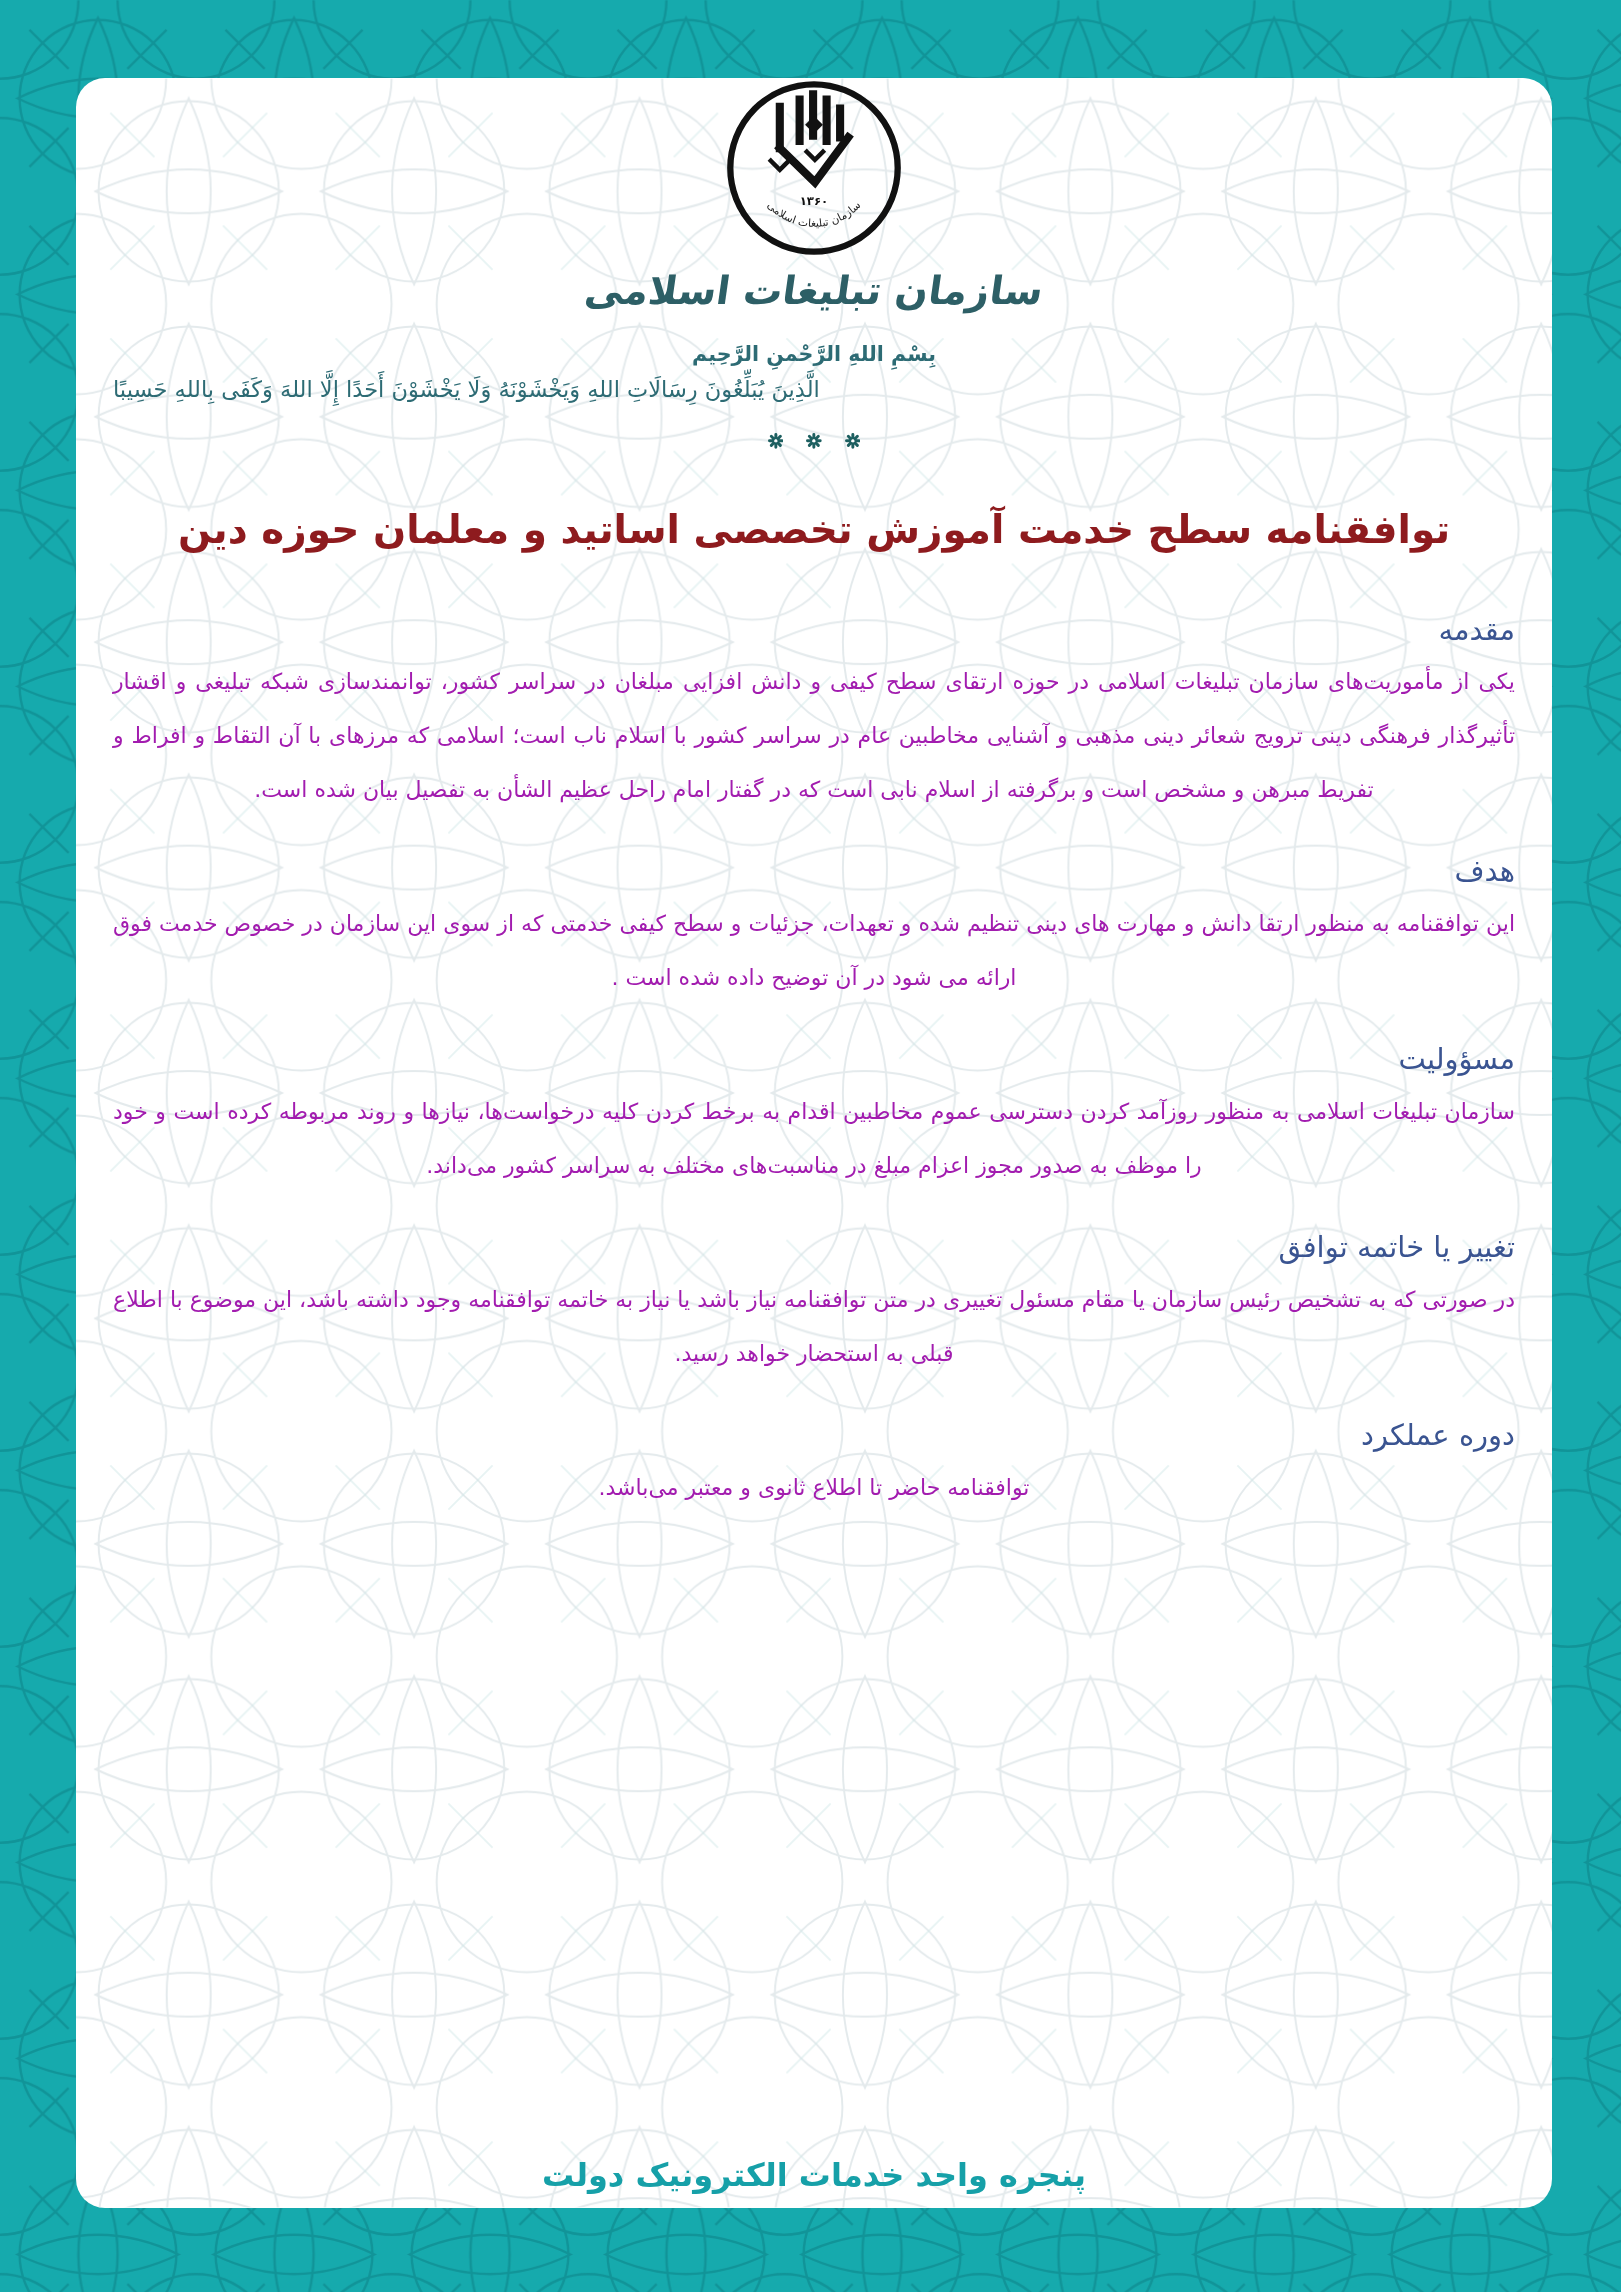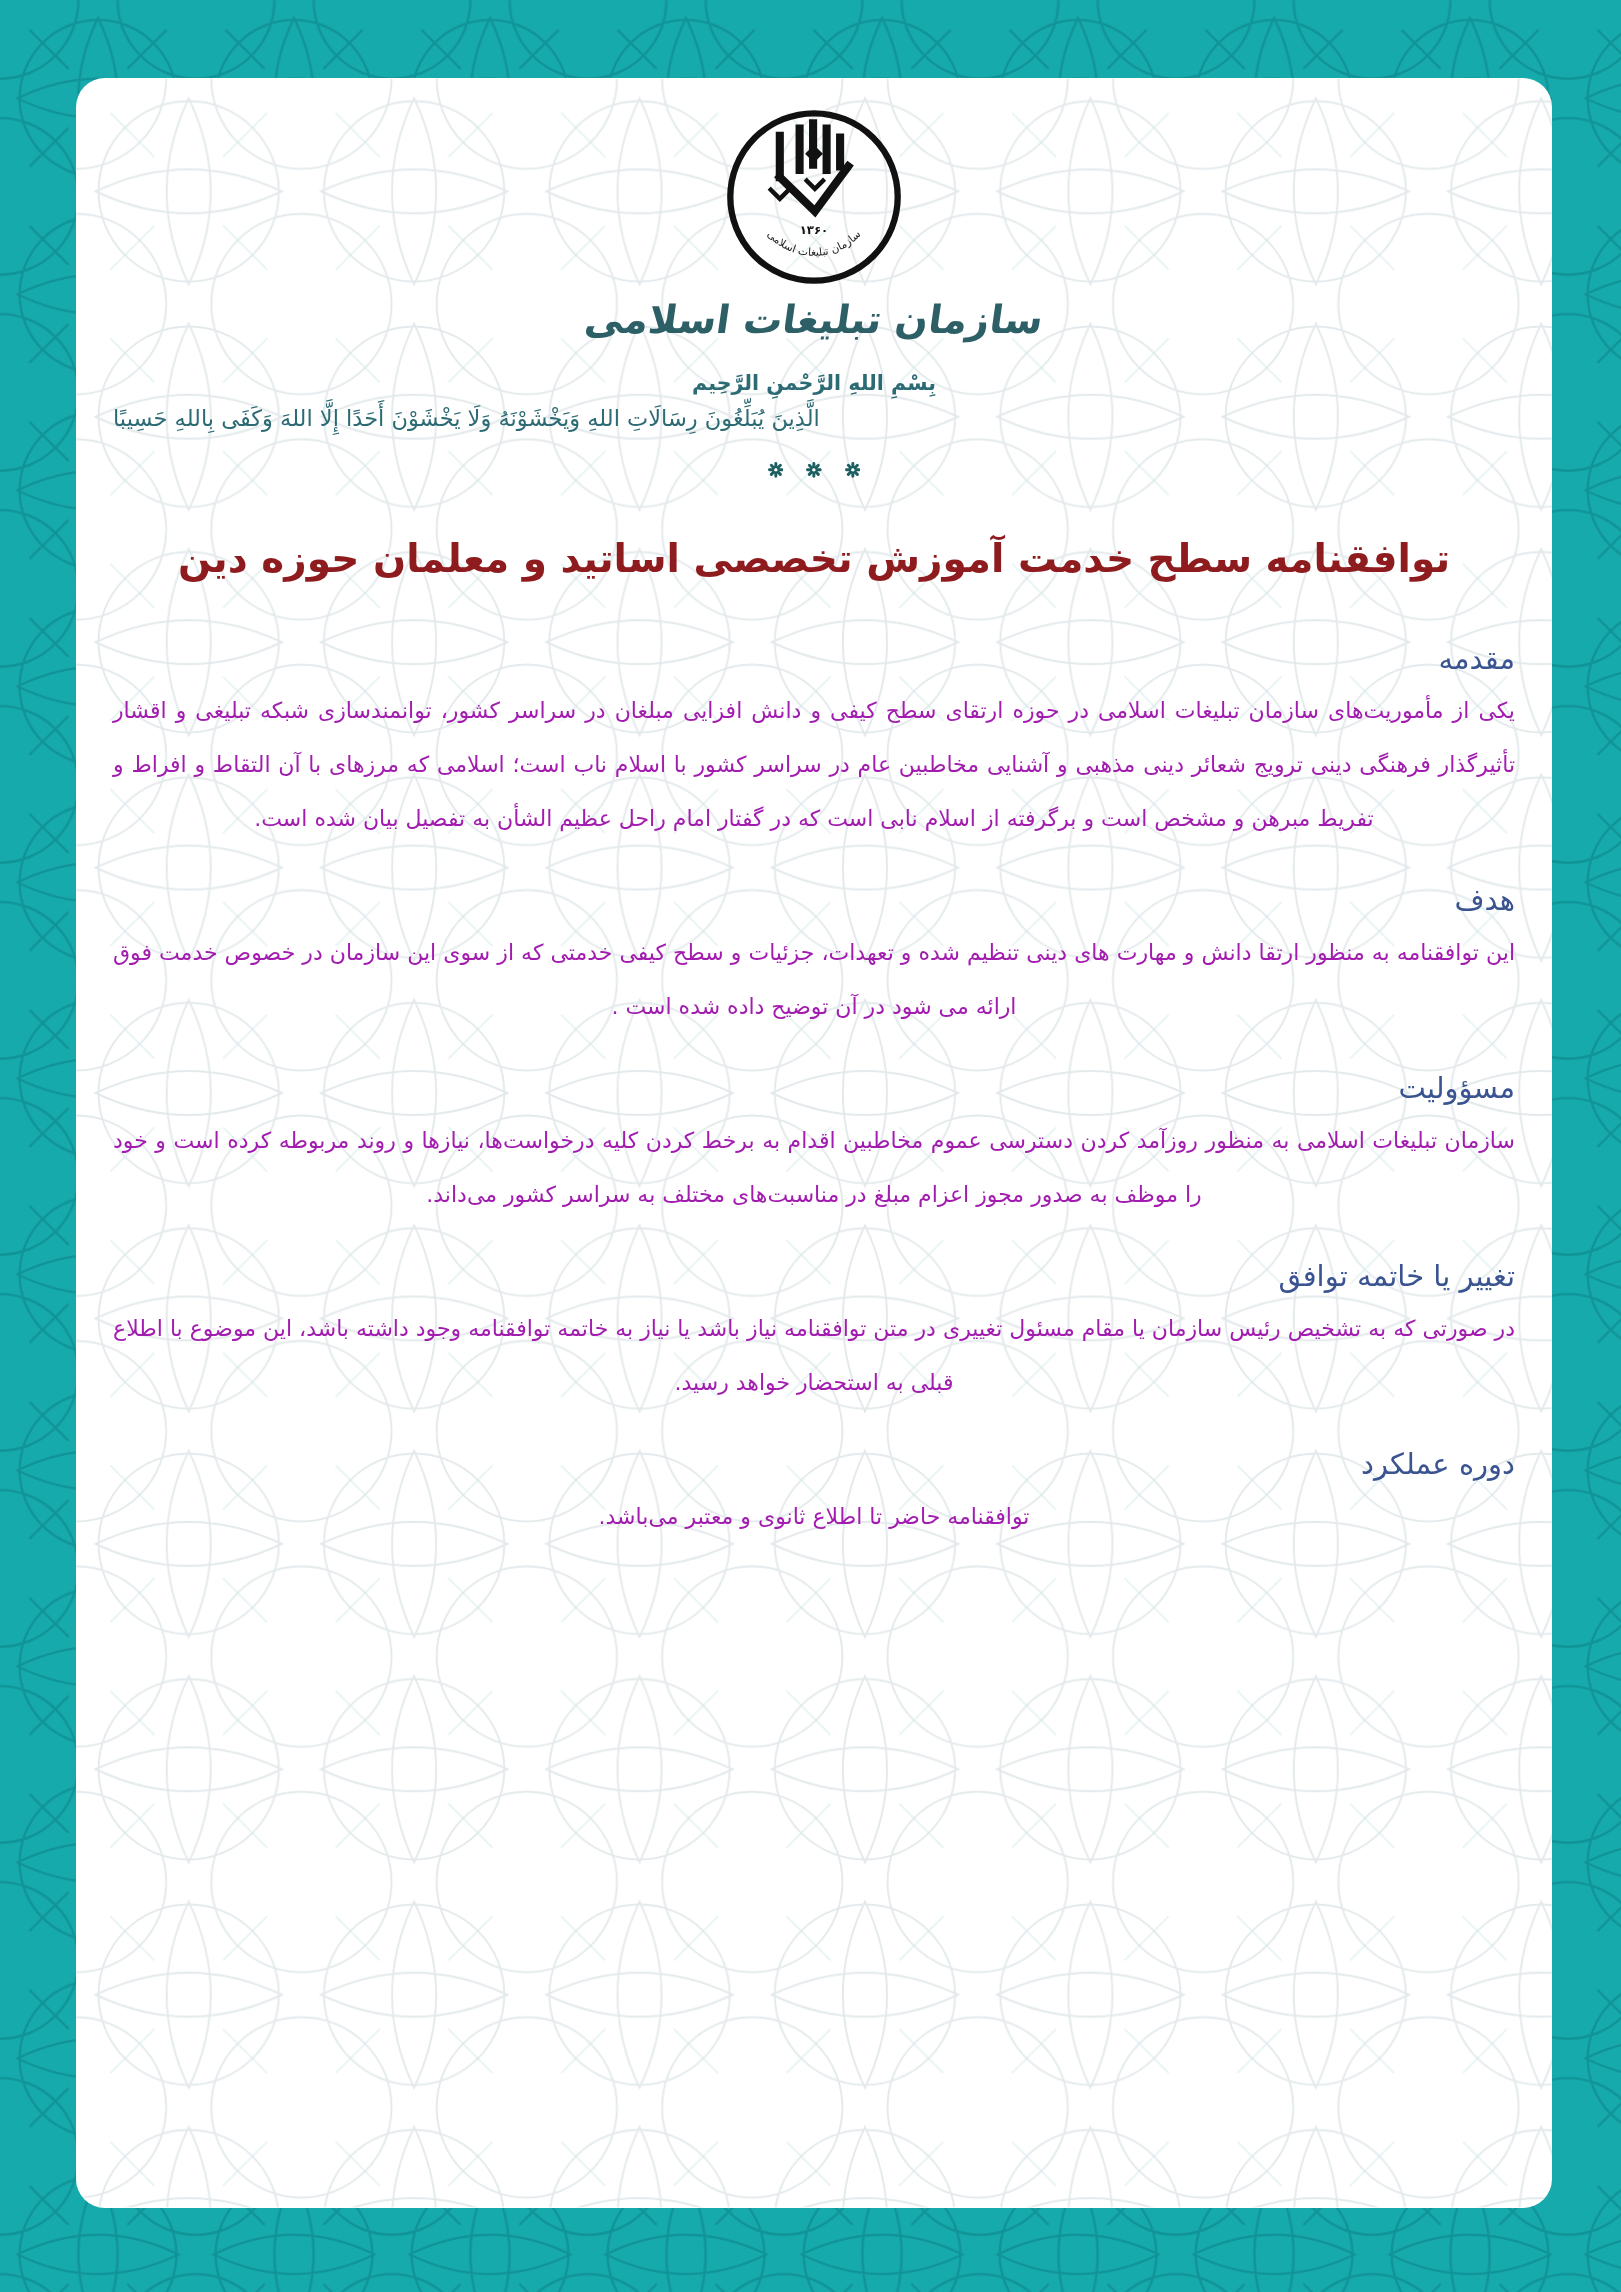--- a/index.html
+++ b/index.html
@@ -16,21 +16,21 @@
   .page{
     position:absolute;left:76px;top:78px;right:69px;bottom:85px;
     background:#ffffff;border-radius:29px;overflow:hidden;
   }
   .page-pattern{position:absolute;left:0;top:0;width:100%;height:100%;}
   .content{
     position:relative;z-index:2;height:100%;
     padding:0 37px;box-sizing:border-box;
     direction:rtl;
   }
-  .logo-wrap{text-align:center;padding-top:29px;}
+  .logo-wrap{text-align:center;}
   .emblem{display:block;margin:0 auto;width:180px;height:180px;}
   .org-name{
     margin-top:9.8px;
     font-size:39px;font-weight:bold;color:#2d5f66;
     transform:skewX(-8deg);
     letter-spacing:1px;
   }
   .bismillah{
     margin-top:29px;text-align:center;
     font-size:20.6px;font-weight:bold;color:#2d6b74;
@@ -186,16 +186,17 @@
       </div>
 
       <div class="section">
         <h2>دوره عملکرد</h2>
         <p>توافقنامه حاضر تا اطلاع ثانوی و معتبر می‌باشد.</p>
       </div>
 
     </div>
 
 
+    <div class="page-footer">پنجره واحد خدمات الکترونیک دولت</div>
 
   </div>
 </div>
 
 
 </body></html>

